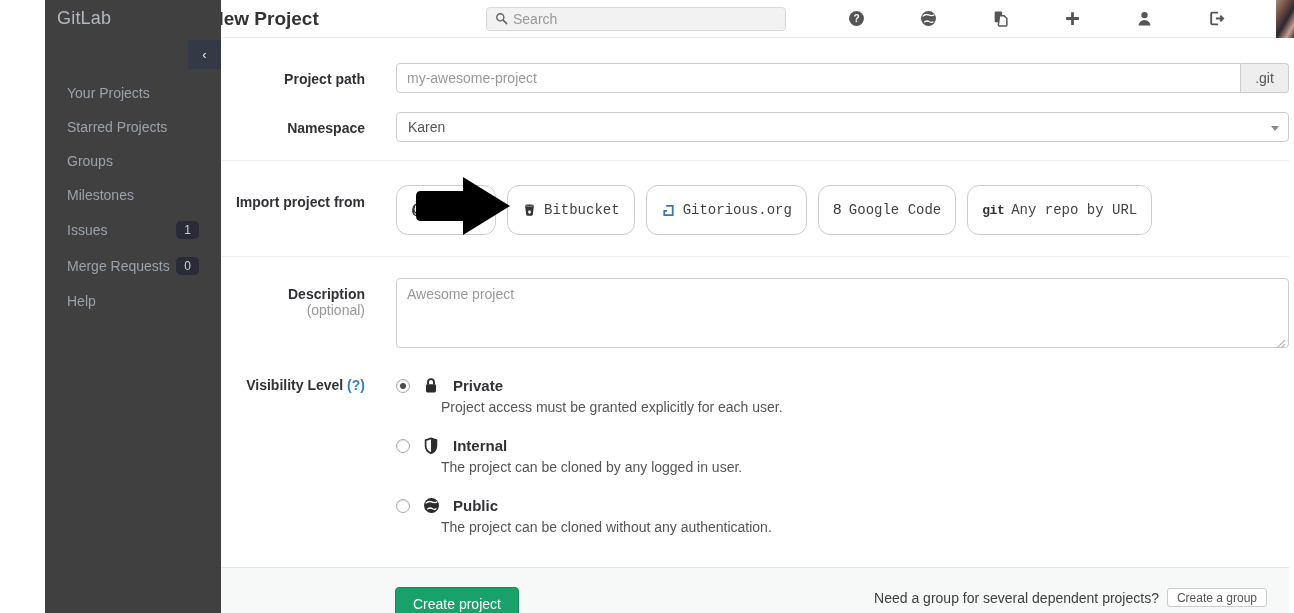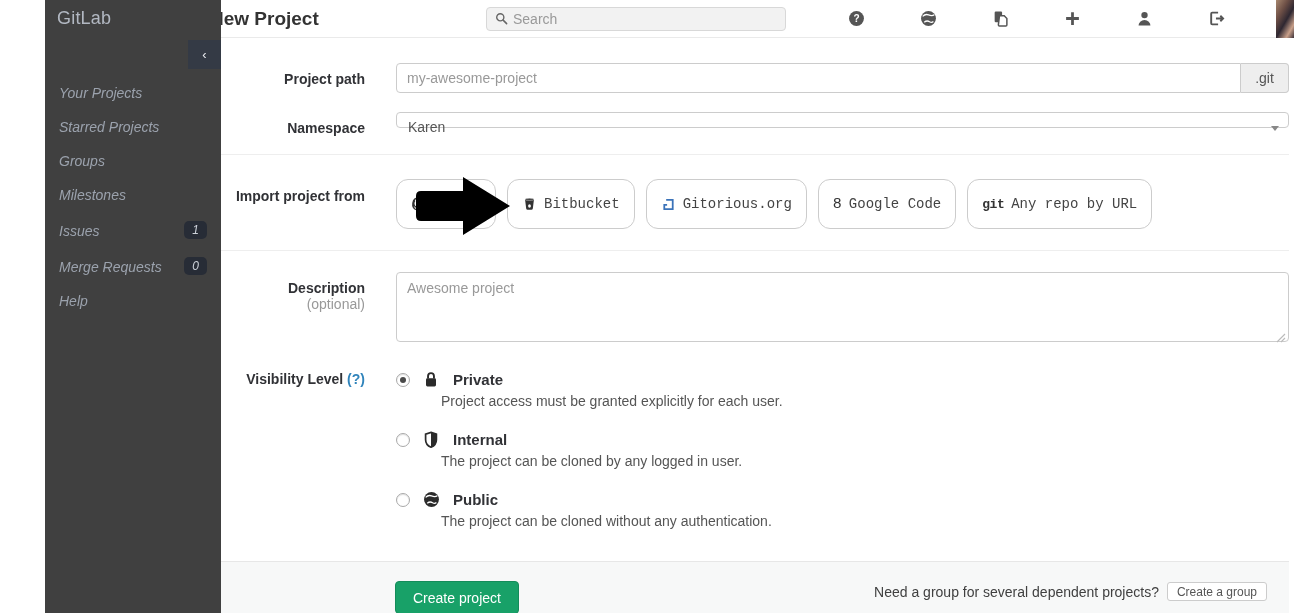--- a/index.html
+++ b/index.html
@@ -19,22 +19,22 @@
   .brand {
     padding: 8px 12px; font-size: 18px; color: #b2b8c2; letter-spacing: .2px;
   }
   .collapse-btn {
     position: absolute; top: 40px; right: 0; width: 33px; height: 29px;
     background: #343a45; color: #e8eaee; font-size: 13px;
     display: flex; align-items: center; justify-content: center; cursor: pointer;
   }
   .side-nav { position: absolute; top: 76px; left: 0; right: 0; }
   .side-item {
-    padding: 9px 14px; font-size: 14px; color: #9ba2ad; cursor: pointer;
-    display: flex; align-items: flex-end; font-style: italic;
+    padding: 9px 22px; font-size: 14px; color: #9ba2ad; cursor: pointer;
+    display: flex; align-items: center;
   }
   .side-item .badge {
     margin-left: auto; background: #272c36; color: #ccd1d9;
     font-size: 12px; line-height: 14px; padding: 2px 8px; border-radius: 5px;
   }
 
   
   .main { position: absolute; left: 176px; top: 0; right: 0; bottom: 0; background: #fff; }
   .topbar {
     height: 38px; border-bottom: 1px solid #eaeaea; background: #fff;
@@ -81,21 +81,21 @@
   }
   .path-group input::placeholder { color: #999; }
   .input-addon {
     flex: none; width: 48px; height: 30px; background: #eee; border: 1px solid #ccc;
     border-left: none; border-radius: 0 4px 4px 0; text-align: center;
     line-height: 28px; font-size: 14px; color: #555;
   }
 
   .row-namespace { margin-top: 19px; }
   .select-box {
-    position: relative; height: 16px; border: 1px solid #ccc; border-radius: 4px;
+    position: relative; height: 30px; border: 1px solid #ccc; border-radius: 4px;
     padding: 0 24px 0 11px; line-height: 28px; font-size: 14px; color: #555;
     background: #fff; cursor: pointer;
   }
   .select-caret {
     position: absolute; right: 9px; top: 13px; width: 0; height: 0;
     border-left: 4px solid transparent; border-right: 4px solid transparent;
     border-top: 5px solid #888;
   }
 
   hr.divider { border: none; border-top: 1px solid #eee; margin: 18px 0 0 0; }

